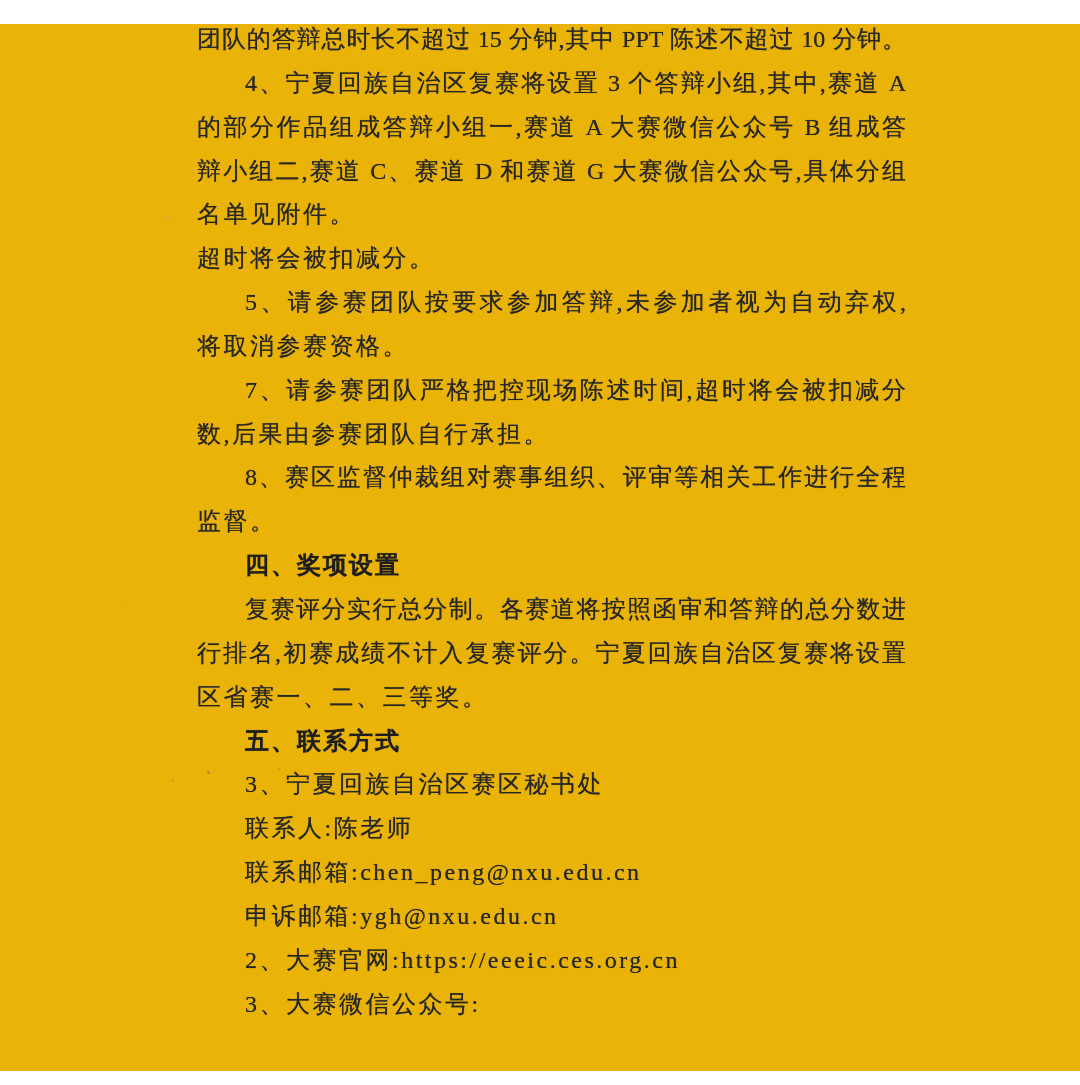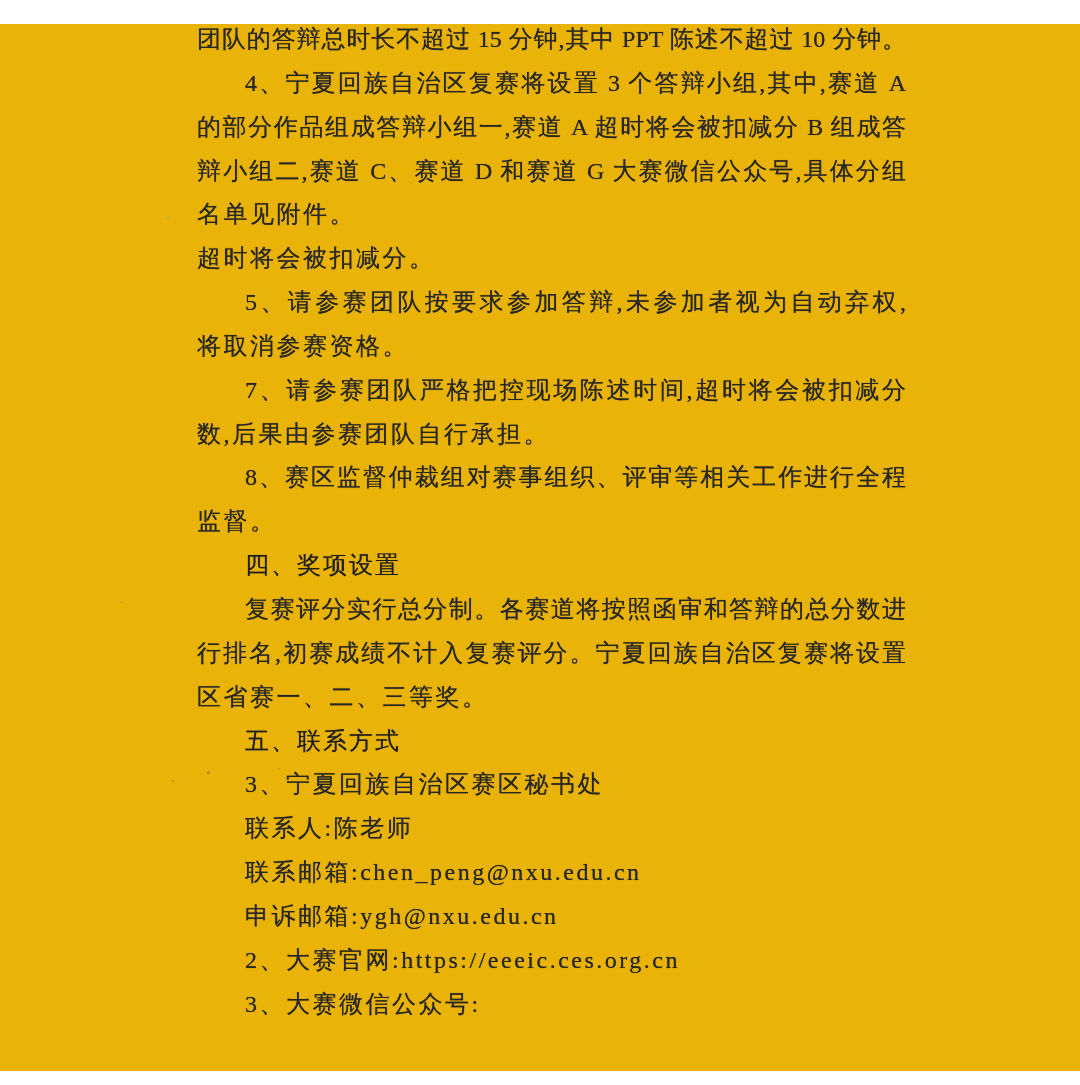--- a/index.html
+++ b/index.html
@@ -35,40 +35,40 @@
     white-space: normal;
     letter-spacing: 2.5px;
   }
   
   .jf {
     letter-spacing: 0;
     text-align: justify;
     text-align-last: justify;
   }
   .ind { padding-left: 48px; box-sizing: border-box; }
-  .hd  { font-weight: normal; letter-spacing: 2px; color: #1d1d1d; }
+  .hd  { font-weight: bold; letter-spacing: 2px; color: #1d1d1d; }
   
   .speck {
     position: absolute;
     border-radius: 50%;
   }
   .s1 { left: 207px; top: 747px; width: 3px; height: 3px; background: rgba(170,90,80,0.55); }
   .s2 { left: 172px; top: 756px; width: 2px; height: 2px; background: rgba(120,120,120,0.5); }
   .s3 { left: 278px; top: 744px; width: 2px; height: 2px; background: rgba(140,140,140,0.45); }
   .s4 { left: 166px; top: 193px; width: 5px; height: 2px; background: rgba(160,160,160,0.4); transform: rotate(-25deg); border-radius: 2px; }
   .s5 { left: 120px; top: 577px; width: 2px; height: 2px; background: rgba(150,150,150,0.45); }
 </style>
 </head>
 <body>
 
 <div class="page">
   <div class="doc">
     <div class="ln jf">团队的答辩总时长不超过 15 分钟,其中 PPT 陈述不超过 10 分钟。</div>
     <div class="ln jf ind">4、宁夏回族自治区复赛将设置 3 个答辩小组,其中,赛道 A</div>
-    <div class="ln jf">的部分作品组成答辩小组一,赛道 A 超时将会被扣减分 B 组成答</div>
+    <div class="ln jf">的部分作品组成答辩小组一,赛道 A 大赛微信公众号 B 组成答</div>
     <div class="ln jf">辩小组二,赛道 C、赛道 D 和赛道 G 大赛微信公众号,具体分组</div>
     <div class="ln">名单见附件。</div>
     <div class="ln">超时将会被扣减分。</div>
     <div class="ln jf ind">5、请参赛团队按要求参加答辩,未参加者视为自动弃权,</div>
     <div class="ln">将取消参赛资格。</div>
     <div class="ln jf ind">7、请参赛团队严格把控现场陈述时间,超时将会被扣减分</div>
     <div class="ln">数,后果由参赛团队自行承担。</div>
     <div class="ln jf ind">8、赛区监督仲裁组对赛事组织、评审等相关工作进行全程</div>
     <div class="ln">监督。</div>
     <div class="ln hd ind">四、奖项设置</div>

